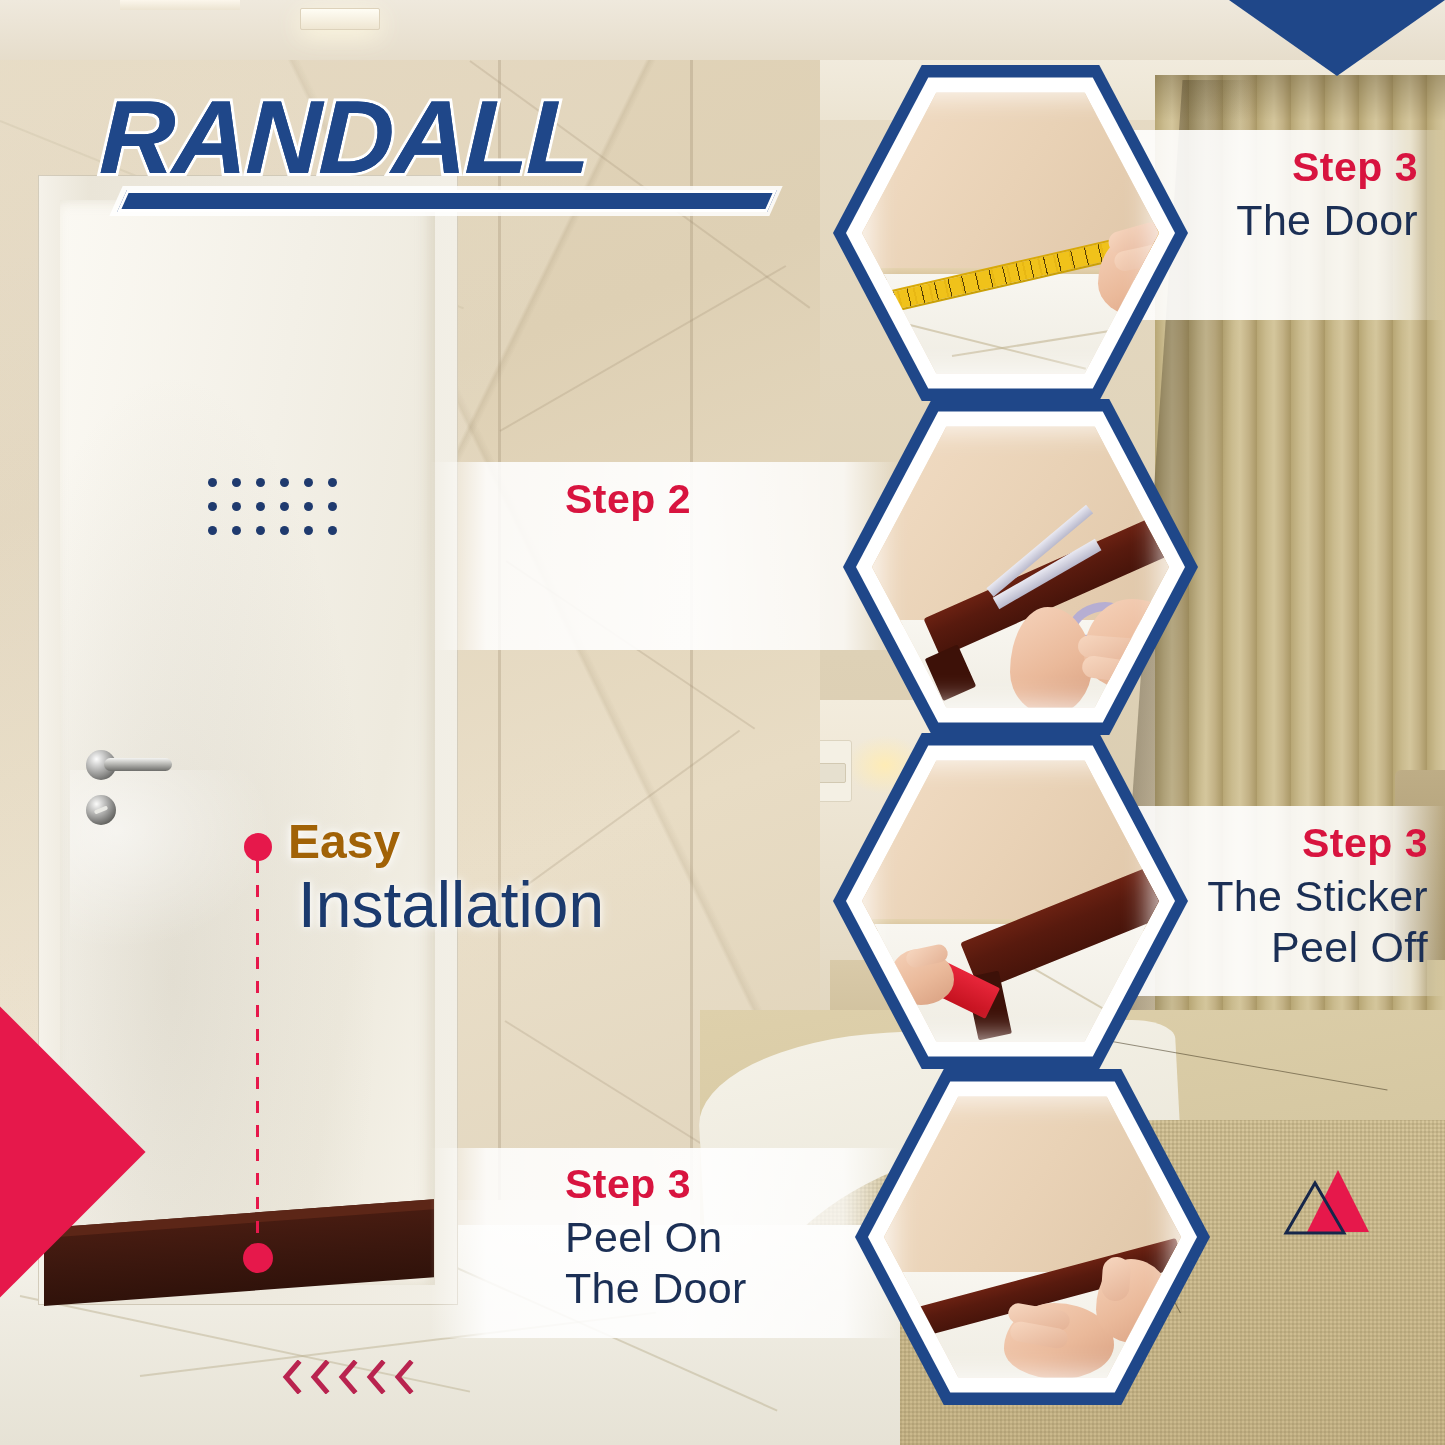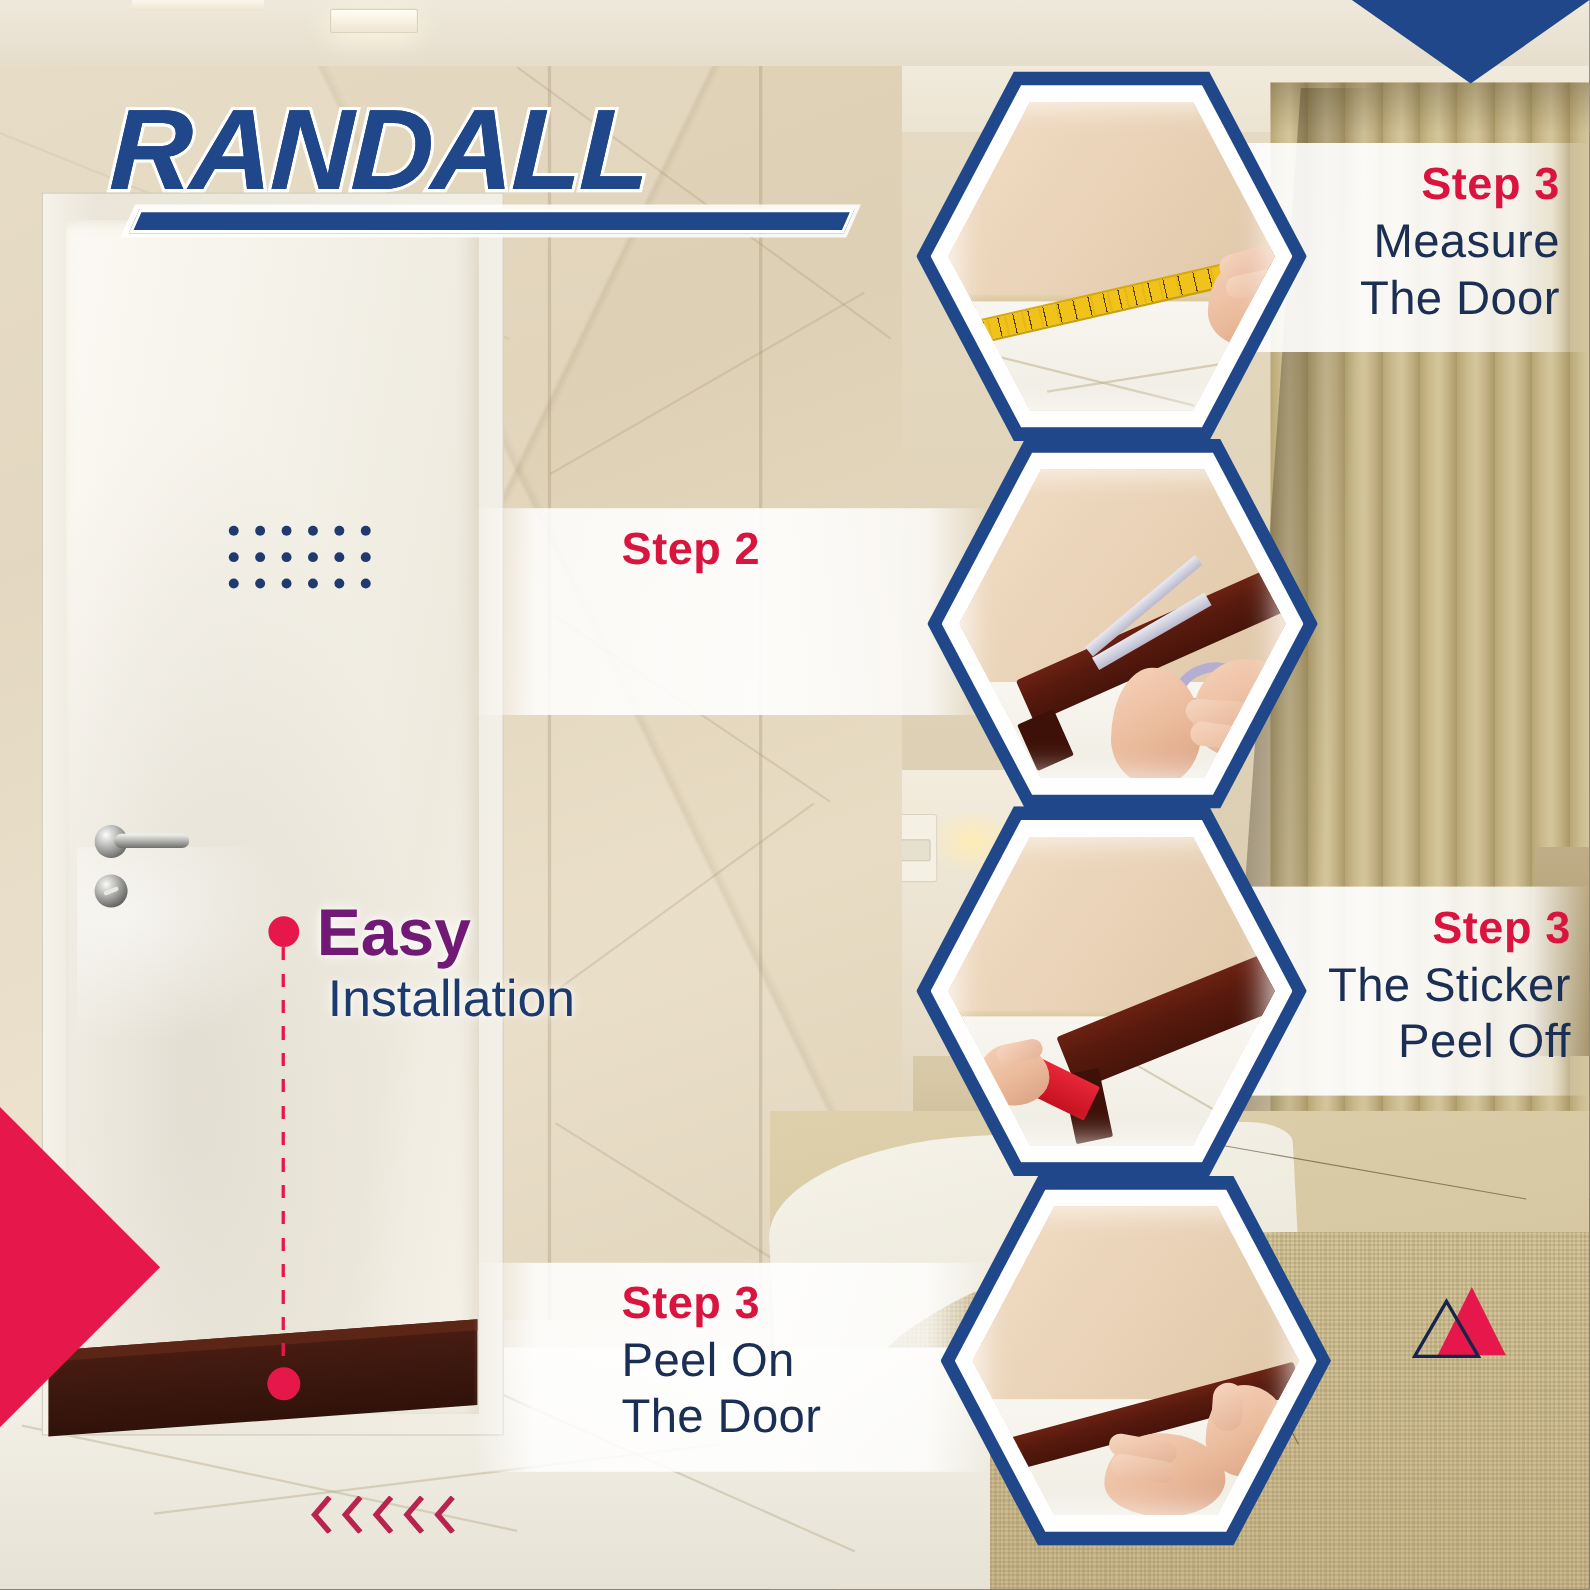--- a/index.html
+++ b/index.html
@@ -245,23 +245,23 @@
     margin:0 0 6px 0;letter-spacing:.5px;
   }
   .step-title{
     font-size:43px;color:#1b2f55;line-height:1.18;margin:0;font-weight:400;
     letter-spacing:.3px;
   }
   .align-right{text-align:right;}
 
   
   .easy-block{position:absolute;left:288px;top:818px;}
-  .easy-1{font-size:60px;font-weight:bold;color:#701a75;line-height:1;margin:0;
+  .easy-1{font-size:48px;font-weight:bold;color:#a16207;line-height:1;margin:0;
     text-shadow:0 0 6px rgba(255,255,255,.9),0 0 14px rgba(255,255,255,.8);}
-  .easy-2{font-size:47px;font-weight:400;color:#1b3a6e;line-height:1.12;margin:4px 0 0 10px;
+  .easy-2{font-size:64px;font-weight:400;color:#1b3a6e;line-height:1.12;margin:4px 0 0 10px;
     text-shadow:0 0 6px rgba(255,255,255,.9),0 0 14px rgba(255,255,255,.8);}
 
   
   .hexwrap{position:absolute;}
   .hex-outer,.hex-mid,.hex-inner{
     position:absolute;inset:0;
     clip-path:polygon(25% 2%,75% 2%,100% 50%,75% 98%,25% 98%,0% 50%);
   }
   .hex-outer{background:#1f4789;}
   .hex-mid{background:#ffffff;}
@@ -444,21 +444,20 @@
   <div class="logo">
     <div class="logo-bar-shadow"></div>
     <div class="logo-bar"></div>
     <div class="logo-text">RANDALL</div>
     <div class="logo-text2">RANDALL</div>
   </div>
 
   <div class="panel" style="left:1010px;top:130px;width:435px;height:190px;"></div>
   <div class="step-block align-right" style="left:1050px;top:146px;width:368px;">
     <p class="step-kicker">Step 3</p>
-    <p class="step-title">Measure</p>
     <p class="step-title">The Door</p>
   </div>
 
   <div class="panel" style="left:430px;top:462px;width:470px;height:188px;"></div>
   <div class="step-block" style="left:565px;top:478px;width:330px;">
     <p class="step-kicker">Step 2</p>
   </div>
 
   <div class="panel" style="left:1010px;top:806px;width:435px;height:190px;"></div>
   <div class="step-block align-right" style="left:1050px;top:822px;width:378px;">

